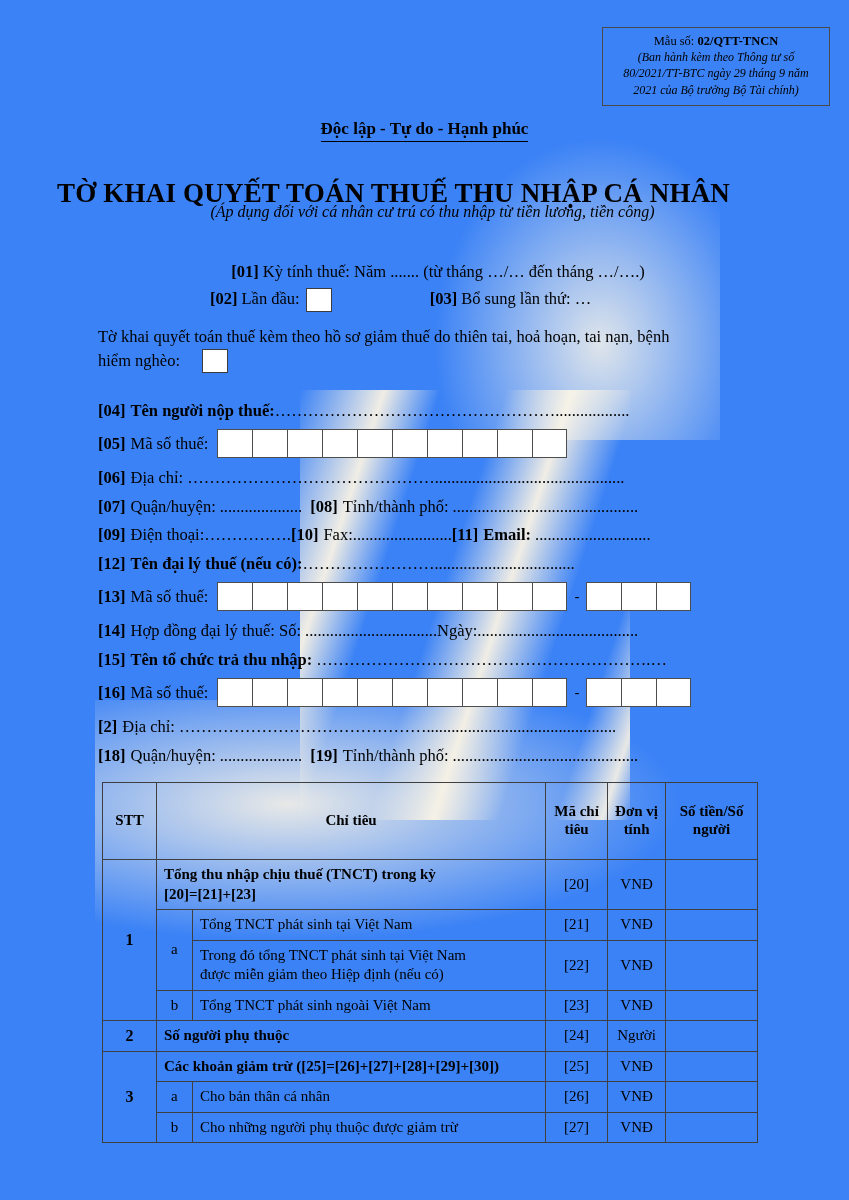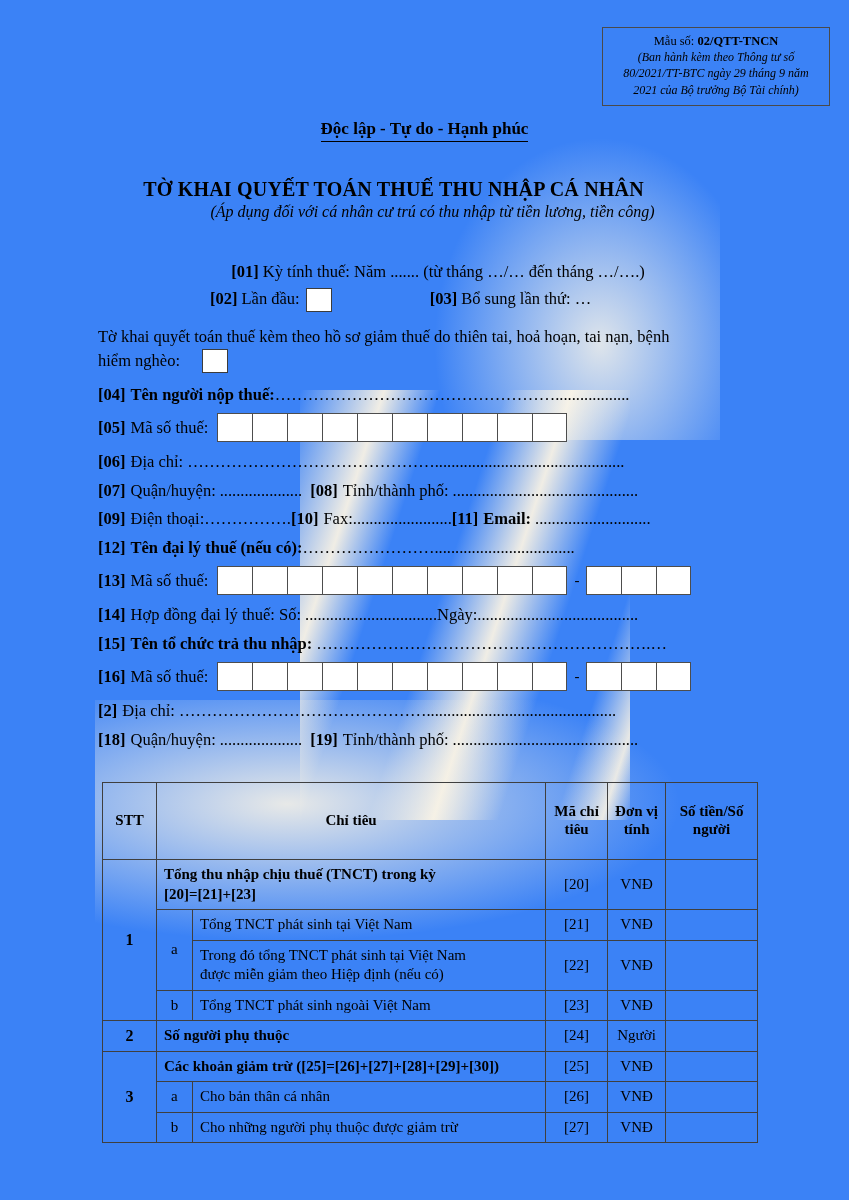--- a/index.html
+++ b/index.html
@@ -95,21 +95,21 @@
     border-bottom: 1.4px solid #000;
     padding-bottom: 2px;
   }
 
   .doc-title {
     position: absolute;
     left: 0; top: 178px;
     width: 787px;
     text-align: center;
     font-weight: bold;
-    font-size: 20px;
+    font-size: 27px;
     letter-spacing: .2px;
   }
   .doc-sub {
     position: absolute;
     left: 0; top: 203px;
     width: 849px;
     text-align: center;
     font-style: italic;
     font-size: 16px;
     padding-left: 8px;
@@ -266,21 +266,21 @@
     </div>
 
     <div class="ln note-row">
       <span>Tờ khai quyết toán thuế kèm theo hồ sơ giảm thuế do thiên tai, hoả hoạn, tai nạn, bệnh</span>
     </div>
     <div class="ln note-row2">
       <span>hiểm nghèo:</span>
       <span class="chk" style="margin-left:22px;"></span>
     </div>
 
-    <div class="ln fld" style="margin-top:14px;">
+    <div class="ln fld" style="margin-top:30px;">
       <span class="code">[04]</span>
       <span class="b" style="margin-left:5px;">Tên người nộp thuế:</span>
       <span class="dots">……………………………………………..................</span>
     </div>
 
     <div class="ln boxrow">
       <span class="code">[05]</span>
       <span style="margin-left:5px;">Mã số thuế:</span>
       <span class="boxes">
         <span class="dbox"></span>

